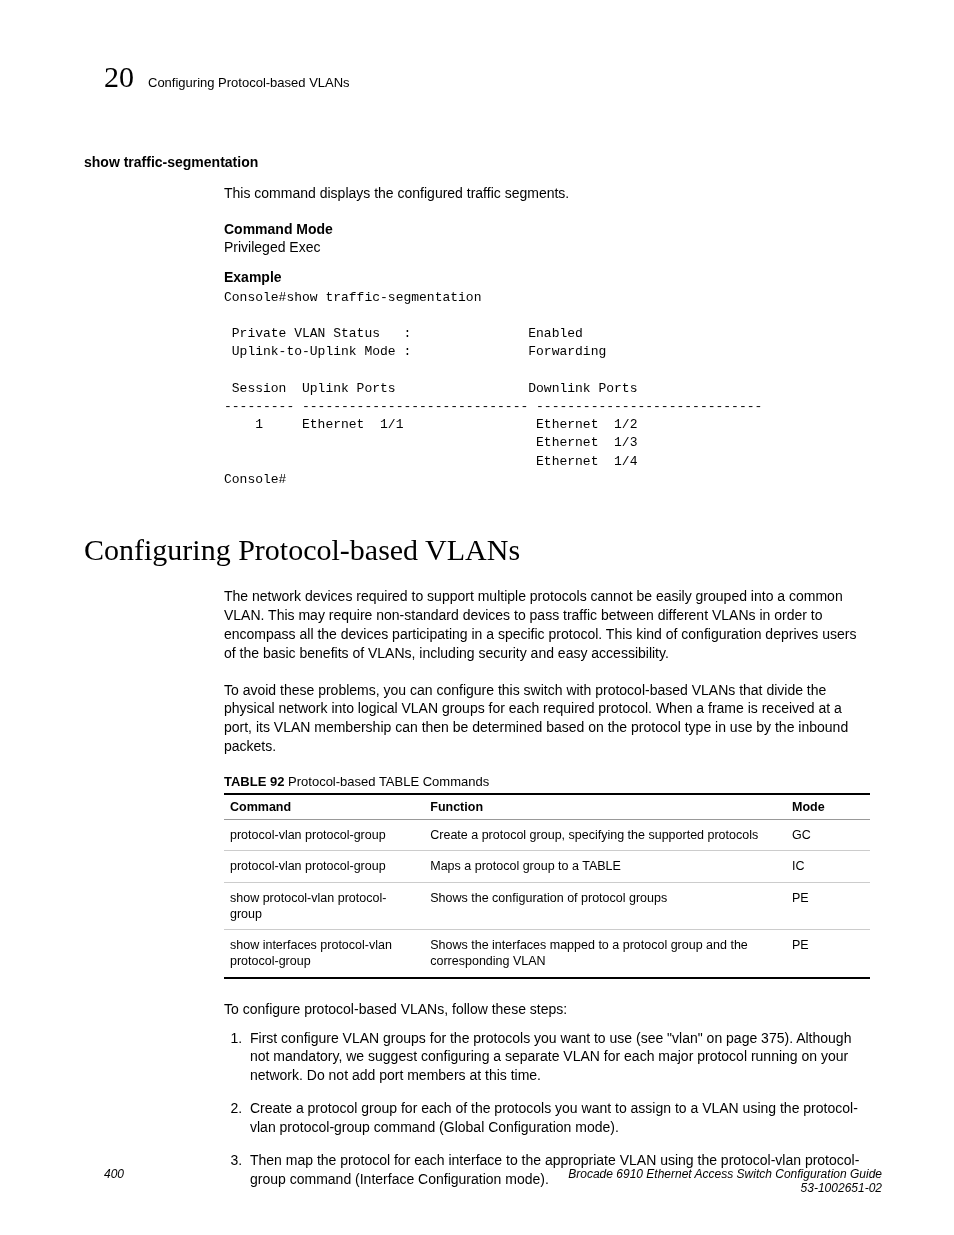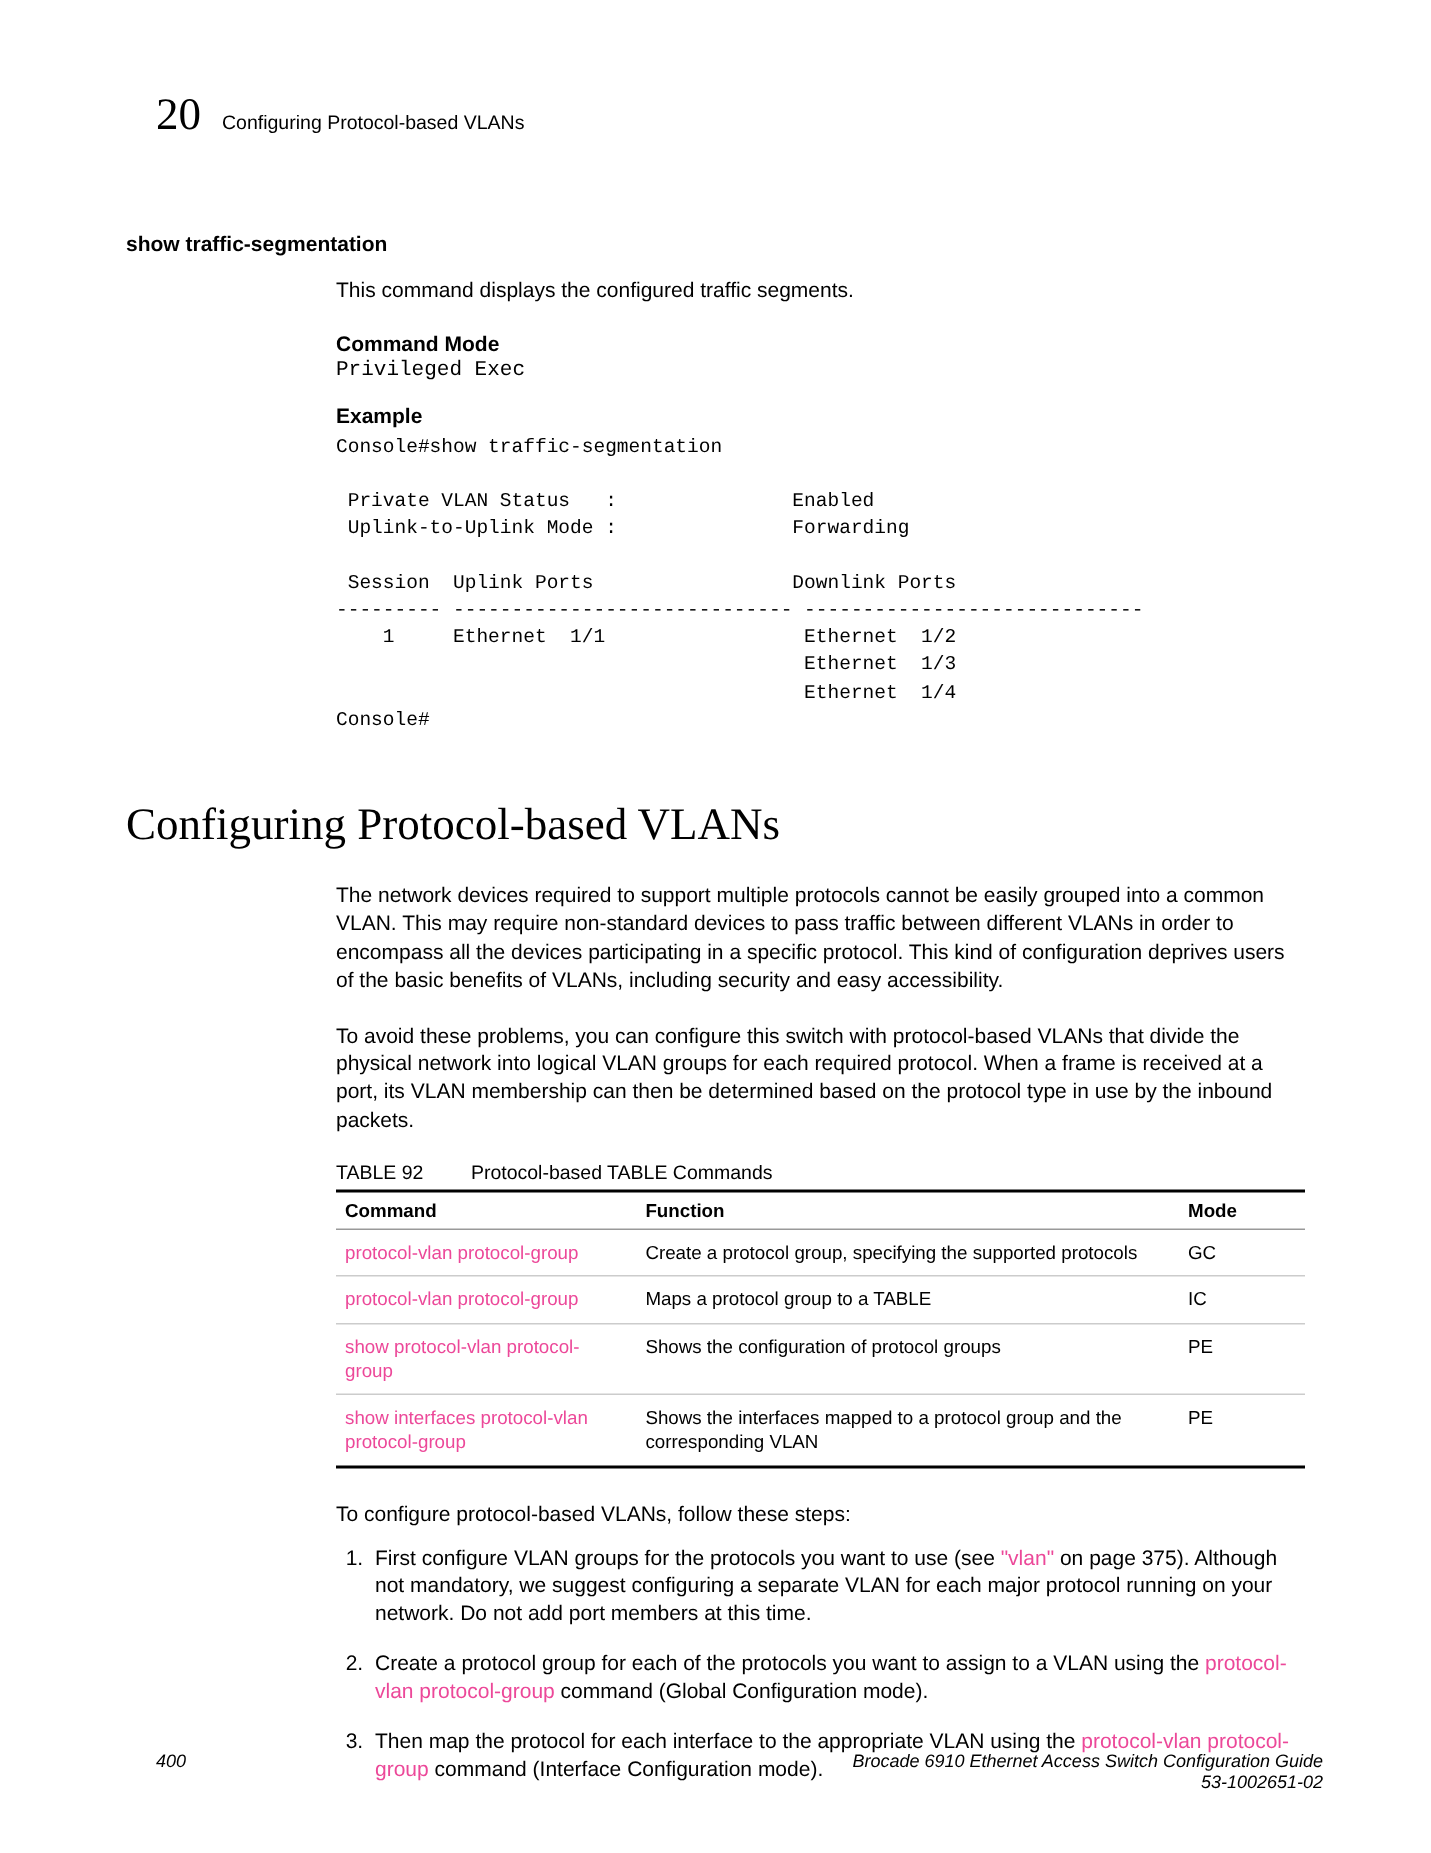--- a/index.html
+++ b/index.html
@@ -50,42 +50,40 @@
   }
   .subhead {
     font-size: 14px;
     font-weight: bold;
     margin-top: 14px;
     margin-bottom: 2px;
   }
   .subtext {
     font-size: 14px;
     margin-bottom: 4px;
-    font-family: Liberation Mono, monospace;
   }
   pre.cli {
     font-family: "Courier New", monospace;
     font-size: 13px;
     line-height: 1.4;
     white-space: pre;
     margin: 4px 0 28px 0;
   }
   h1.big {
     font-family: Georgia, 'Times New Roman', serif;
     font-weight: normal;
     font-size: 30px;
     margin: 16px 0 20px -20px;
   }
   .table-caption {
     font-size: 13px;
     margin: 6px 0 4px 0;
   }
   .table-caption .tlabel {
-    font-weight: normal;
-    margin-right: 28px;
+    font-weight: bold;
   }
   table.cmds {
     width: 100%;
     border-collapse: collapse;
     font-size: 12.5px;
   }
   table.cmds th {
     text-align: left;
     font-weight: bold;
     border-top: 2px solid #000;
@@ -94,21 +92,21 @@
   }
   table.cmds td {
     border-bottom: 1px solid #ccc;
     padding: 7px 6px;
     vertical-align: top;
     line-height: 1.3;
   }
   table.cmds tr:last-child td {
     border-bottom: 2px solid #000;
   }
-  .link { color: #ec4899; }
+  .link { color: #000000; }
   .col-cmd { width: 31%; }
   .col-func { width: 56%; }
   .col-mode { width: 13%; }
   .steps-intro {
     font-size: 14px;
     margin: 22px 0 12px 0;
   }
   ol.steps {
     font-size: 14px;
     line-height: 1.35;

